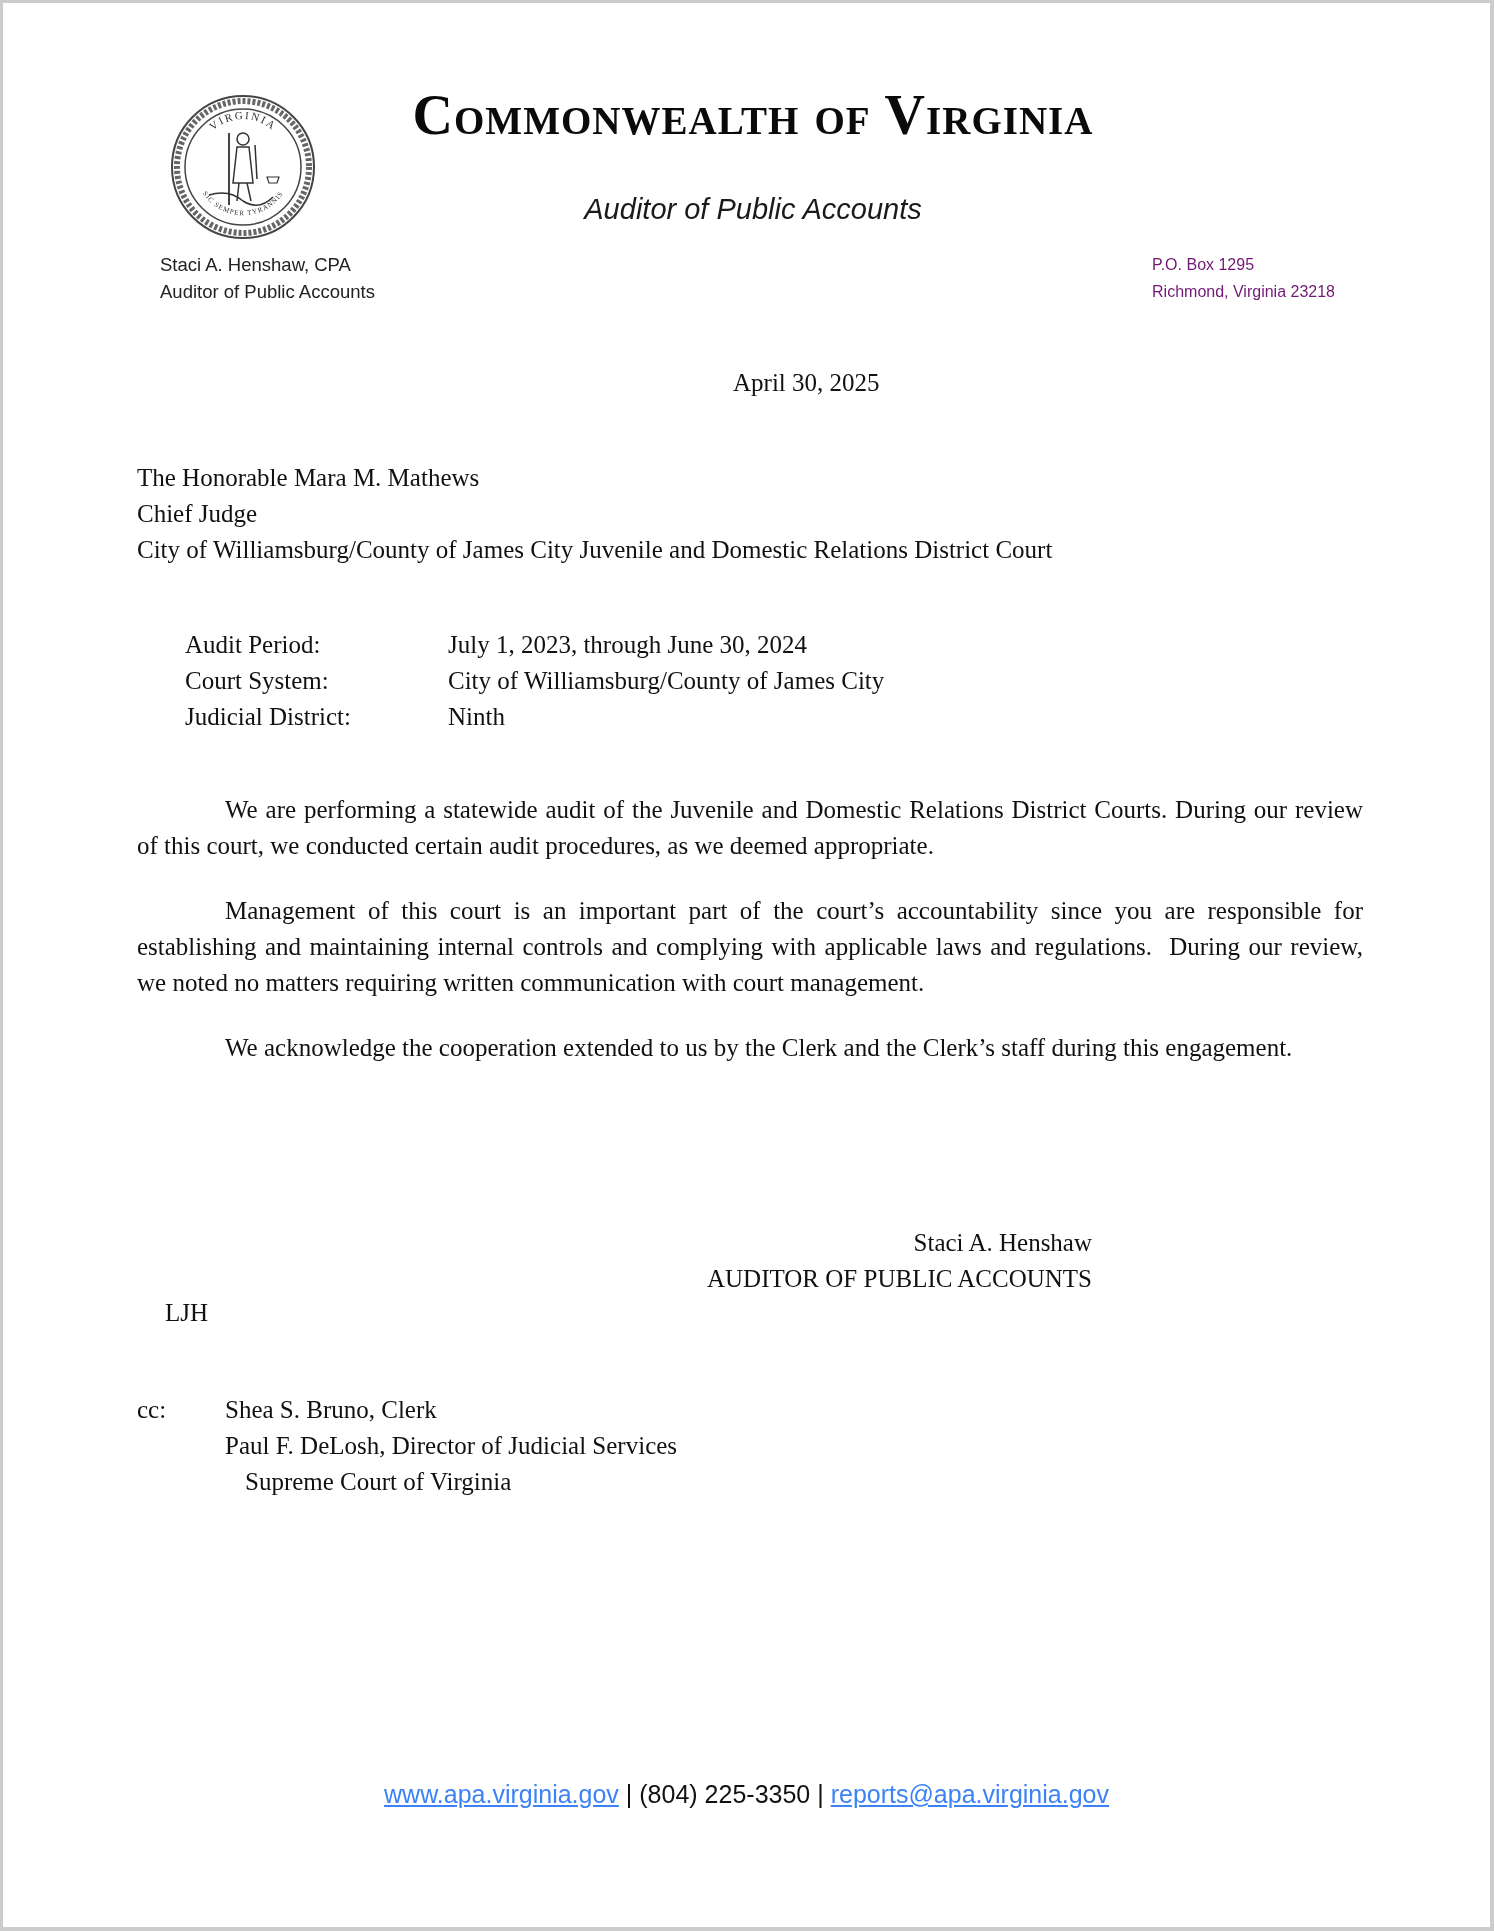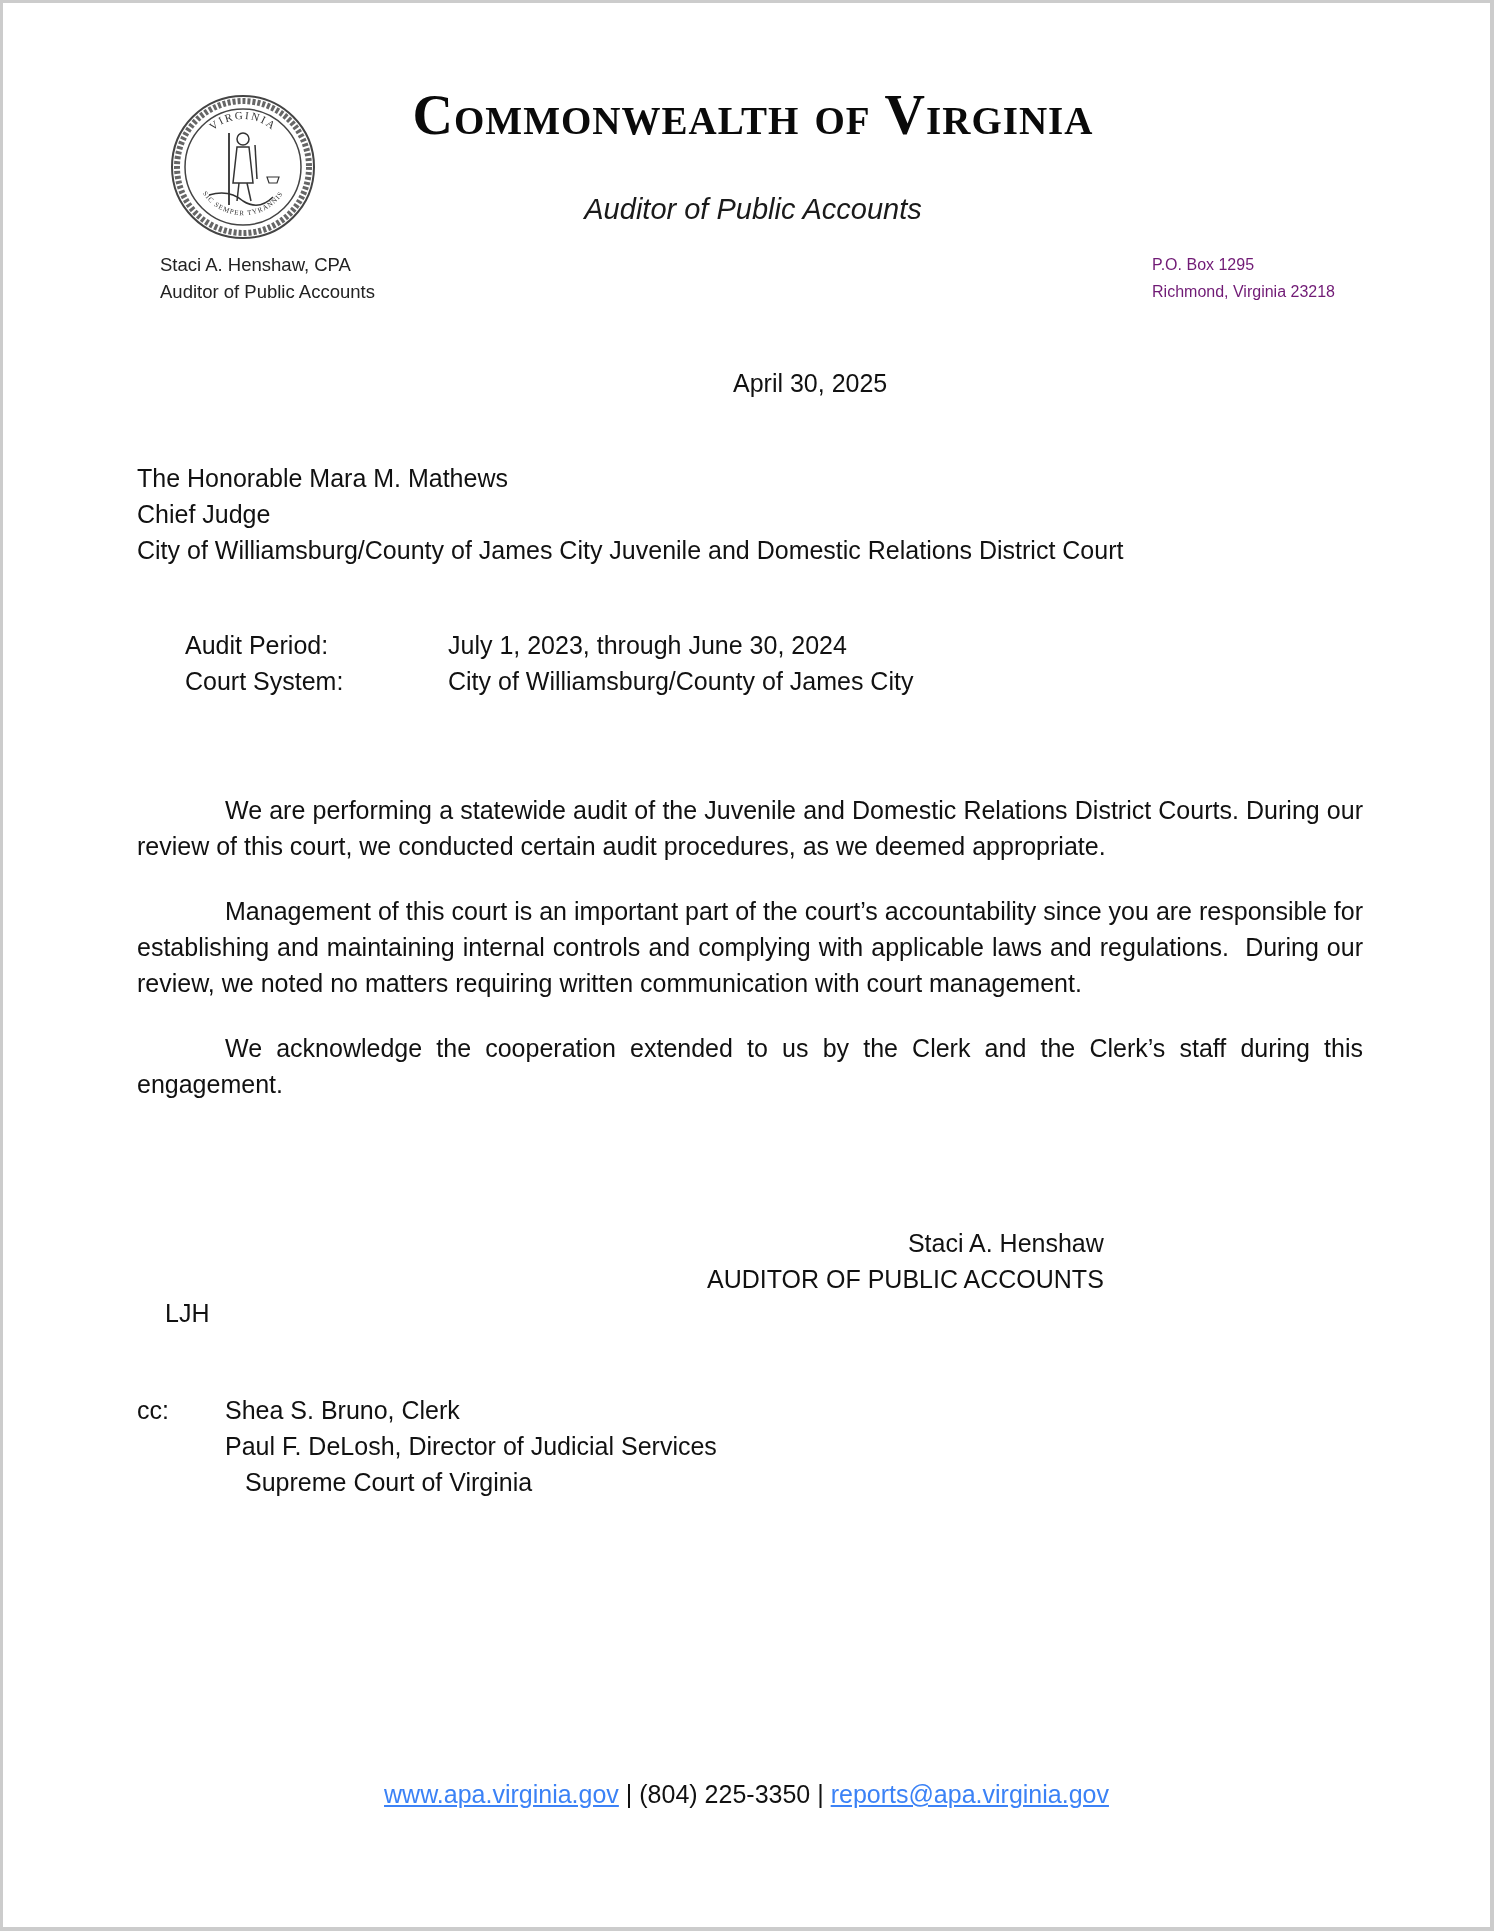--- a/index.html
+++ b/index.html
@@ -25,21 +25,21 @@
       font-family: "Liberation Serif", serif; font-weight: bold;
       font-size: 56px; letter-spacing: 1px; color: #0a0a0a;
       font-variant: small-caps;
     }
     .subtitle {
       left: 300px; width: 900px; top: 190px; text-align: center;
       font-style: italic; font-size: 29px; color: #1a1a1a;
     }
     .hdr-left { left: 157px; top: 248px; font-size: 18.5px; line-height: 27px; color: #222; }
     .hdr-right { right: 155px; top: 248px; font-size: 16px; line-height: 27px; color: #701a75; }
-    .body-text { font-size: 25px; line-height: 36px; color: #111; }
+    .body-text { font-size: 25px; line-height: 36px; color: #111; font-family: Liberation Serif, serif; }
     .date { left: 730px; top: 362px; }
     .addressee { left: 134px; top: 457px; }
     .meta { left: 134px; top: 624px; margin-left: 48px; }
     .meta-row { display: flex; }
     .meta-label { width: 263px; }
     .paras { left: 134px; top: 789px; width: 1226px; }
     .para { text-align: justify; text-indent: 88px; margin: 0 0 29px 0; }
     .sig { left: 704px; top: 1222px; text-align: right; }
     .initials { left: 134px; top: 1292px; margin-left: 28px; }
     .cc { left: 134px; top: 1389px; }
@@ -105,20 +105,24 @@
 
   <div class="abs body-text meta">
     <div class="meta-row">
       <span class="meta-label">Audit Period:</span>
       <span>July 1, 2023, through June 30, 2024</span>
     </div>
     <div class="meta-row">
       <span class="meta-label">Court System:</span>
       <span>City of Williamsburg/County of James City</span>
     </div>
+    <div class="meta-row">
+      <span class="meta-label">Judicial District:</span>
+      <span>Ninth</span>
+    </div>
   </div>
 
   <div class="abs body-text paras">
     <p class="para">We are performing a statewide audit of the Juvenile and Domestic Relations District Courts. During our review of this court, we conducted certain audit procedures, as we deemed appropriate.</p>
     <p class="para" style="white-space: pre-wrap;">Management of this court is an important part of the court’s accountability since you are responsible for establishing and maintaining internal controls and complying with applicable laws and regulations.  During our review, we noted no matters requiring written communication with court management.</p>
     <p class="para">We acknowledge the cooperation extended to us by the Clerk and the Clerk’s staff during this engagement.</p>
   </div>
 
   <div class="abs body-text sig">
     <div>Staci A. Henshaw</div>

